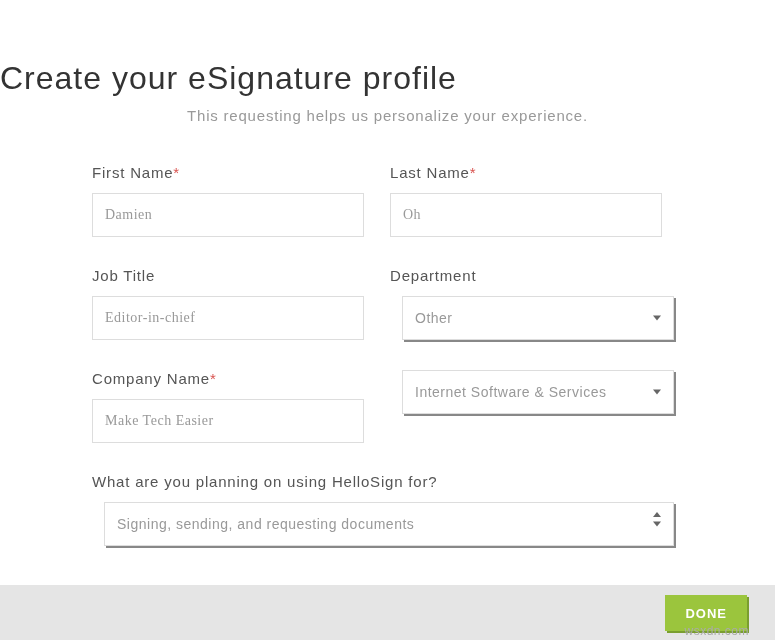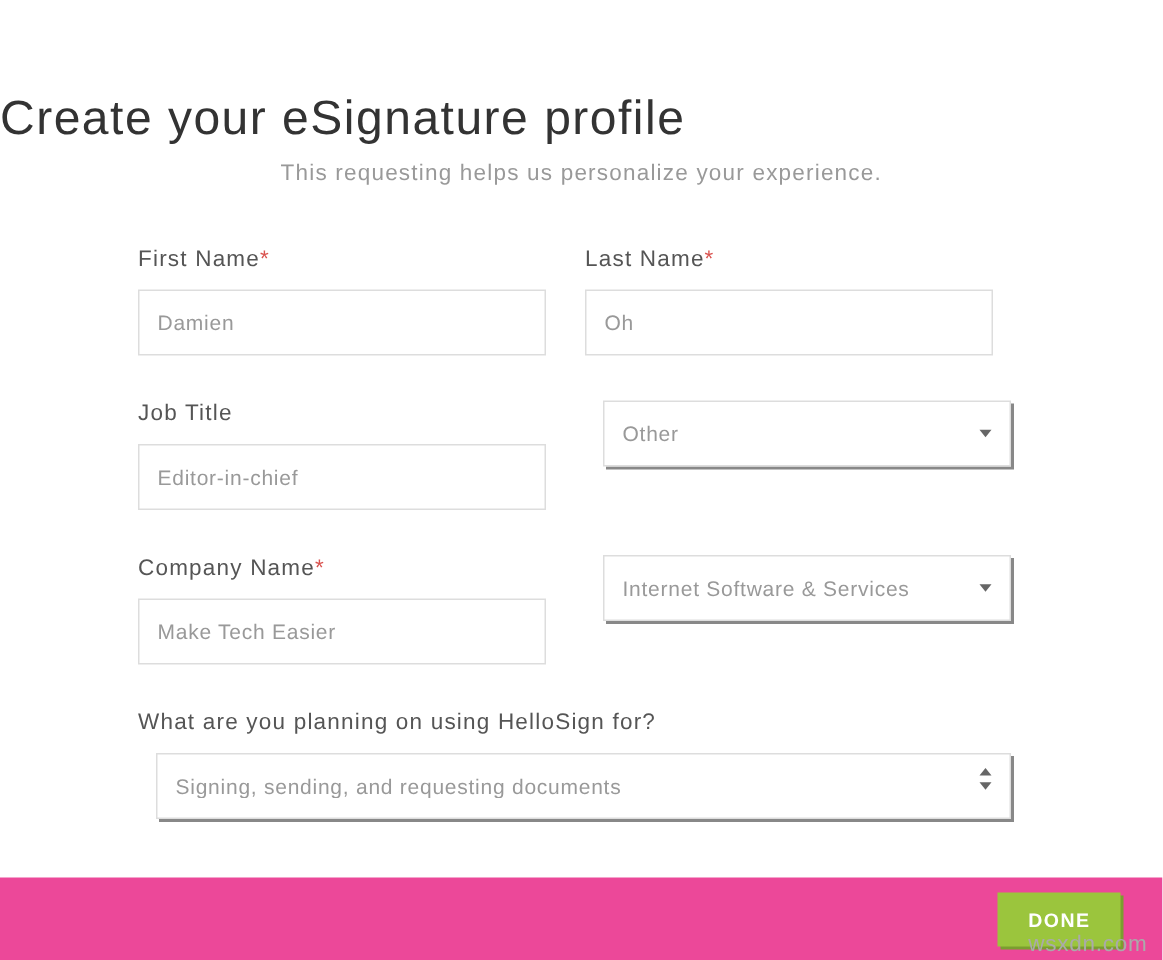--- a/index.html
+++ b/index.html
@@ -59,21 +59,21 @@
       color: #d9534f;
     }
     .text-input {
       width: 100%;
       height: 44px;
       border: 1px solid #ddd;
       padding: 0 12px;
       font-size: 14px;
       color: #999;
       background: #fff;
-      font-family: Liberation Sans, sans-serif;
+      font-family: Liberation Serif, serif;
       letter-spacing: 0.5px;
       outline: none;
     }
     .select-wrap {
       position: relative;
       width: 100%;
       height: 44px;
       border: 1px solid #ddd;
       background: #fff;
       box-shadow: 2px 2px 0 0 #888;
@@ -118,42 +118,42 @@
       border-right: 4px solid transparent;
       border-bottom: 5px solid #666;
       pointer-events: none;
     }
     .footer {
       position: absolute;
       bottom: 0;
       left: 0;
       right: 0;
       height: 55px;
-      background: #ec4899;
+      background: #e5e5e5;
     }
     .done-btn {
       position: absolute;
       right: 28px;
       top: 10px;
       background: #9bc53d;
       color: #fff;
       border: none;
       box-shadow: 2px 2px 0 0 #7a9e2f;
       padding: 0 20px;
       height: 36px;
       font-size: 13px;
       font-weight: 600;
       letter-spacing: 1px;
       cursor: pointer;
     }
     .watermark {
       position: absolute;
       bottom: 2px;
-      right: 10px;
-      font-size: 15px;
+      right: 26px;
+      font-size: 12px;
       color: #aaa;
     }
   </style>
 </head>
 <body>
 
 <div class="content">
   <h1 class="page-title">Create your eSignature profile</h1>
   <p class="subtitle">This requesting helps us personalize your experience.</p>
 
@@ -173,20 +173,21 @@
         <input type="text" class="text-input" value="Oh" style="">
       </div>
     </div>
 
     <div class="row">
       <div class="field">
         <label class="label">Job Title</label>
         <input type="text" class="text-input" value="Editor-in-chief" style="">
       </div>
       <div class="field">
+        <label class="label">Department</label>
         <div class="select-wrap">
           <select>
             <option>Other</option>
           </select>
         </div>
       </div>
     </div>
 
     <div class="row">
       <div class="field">

